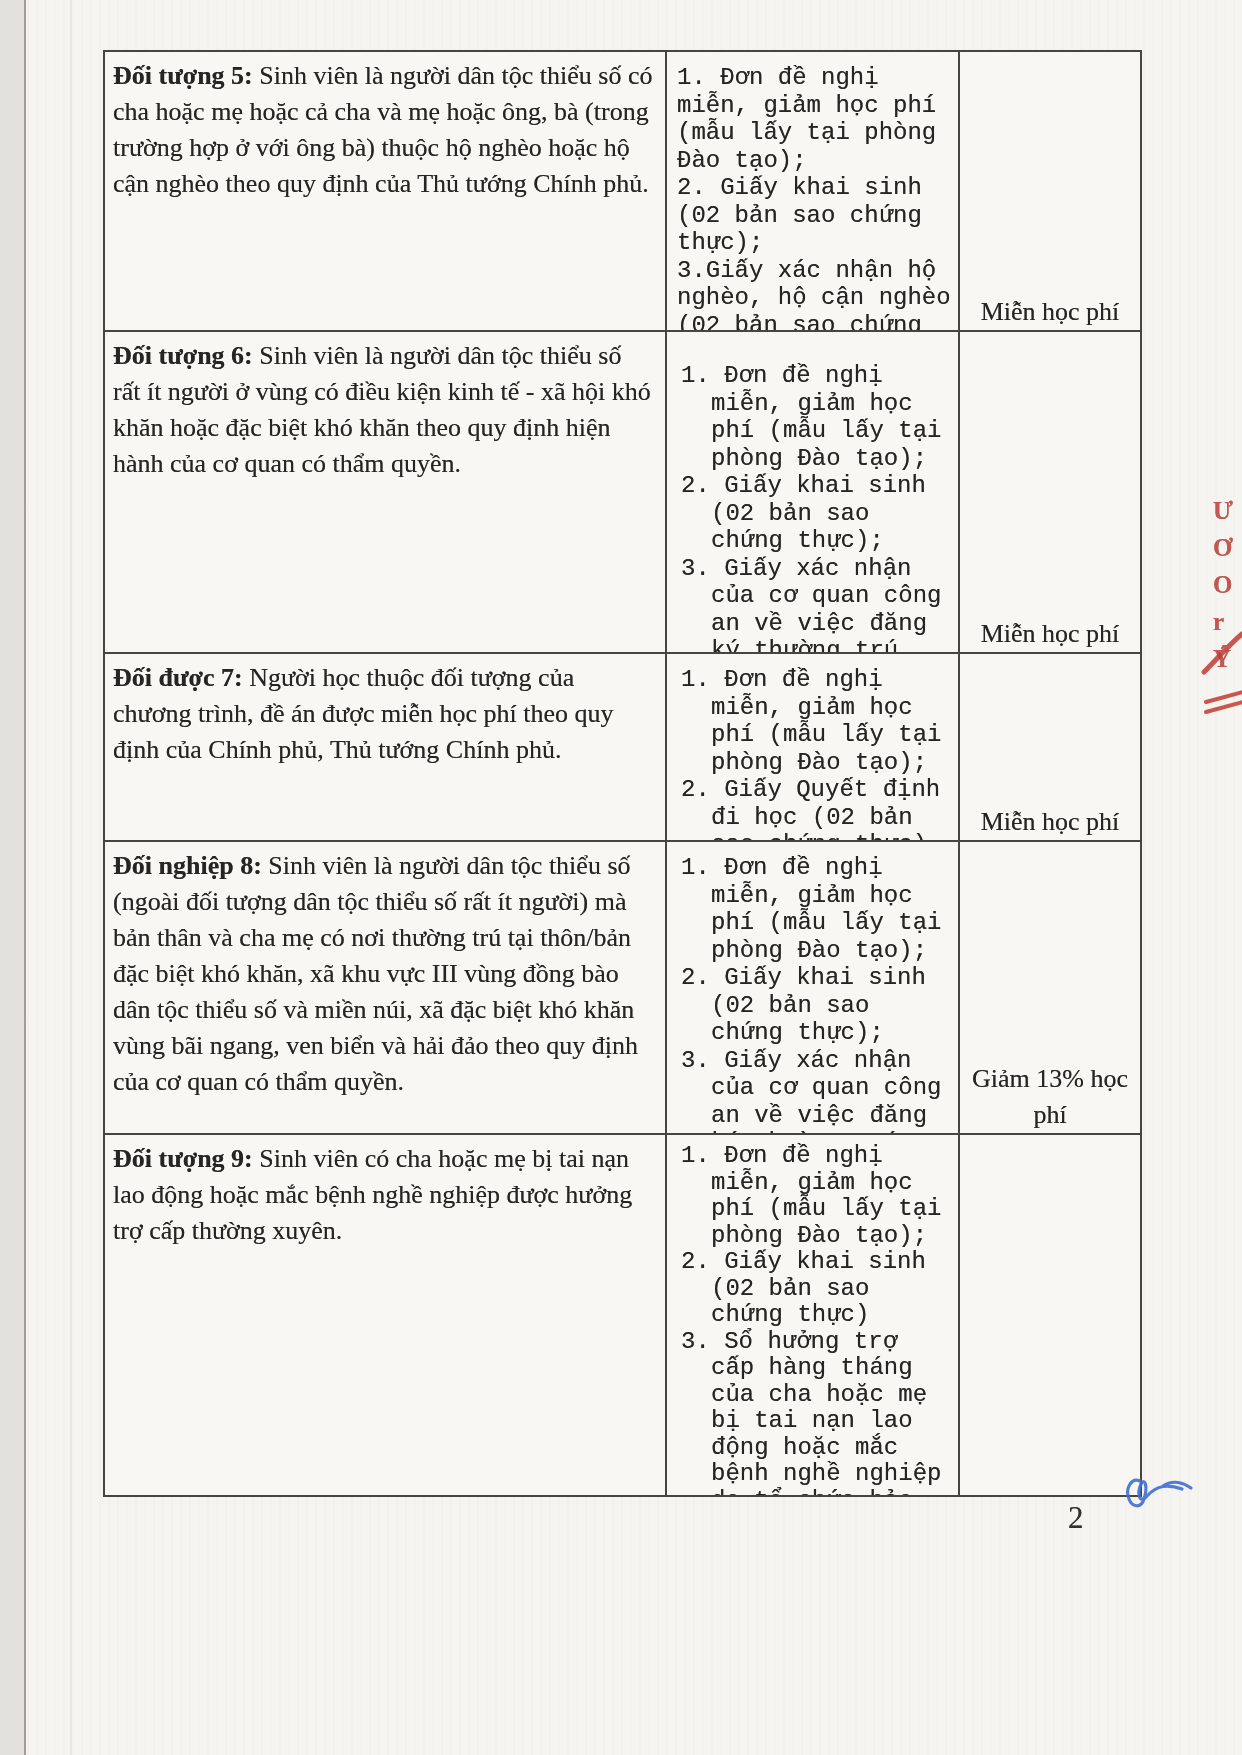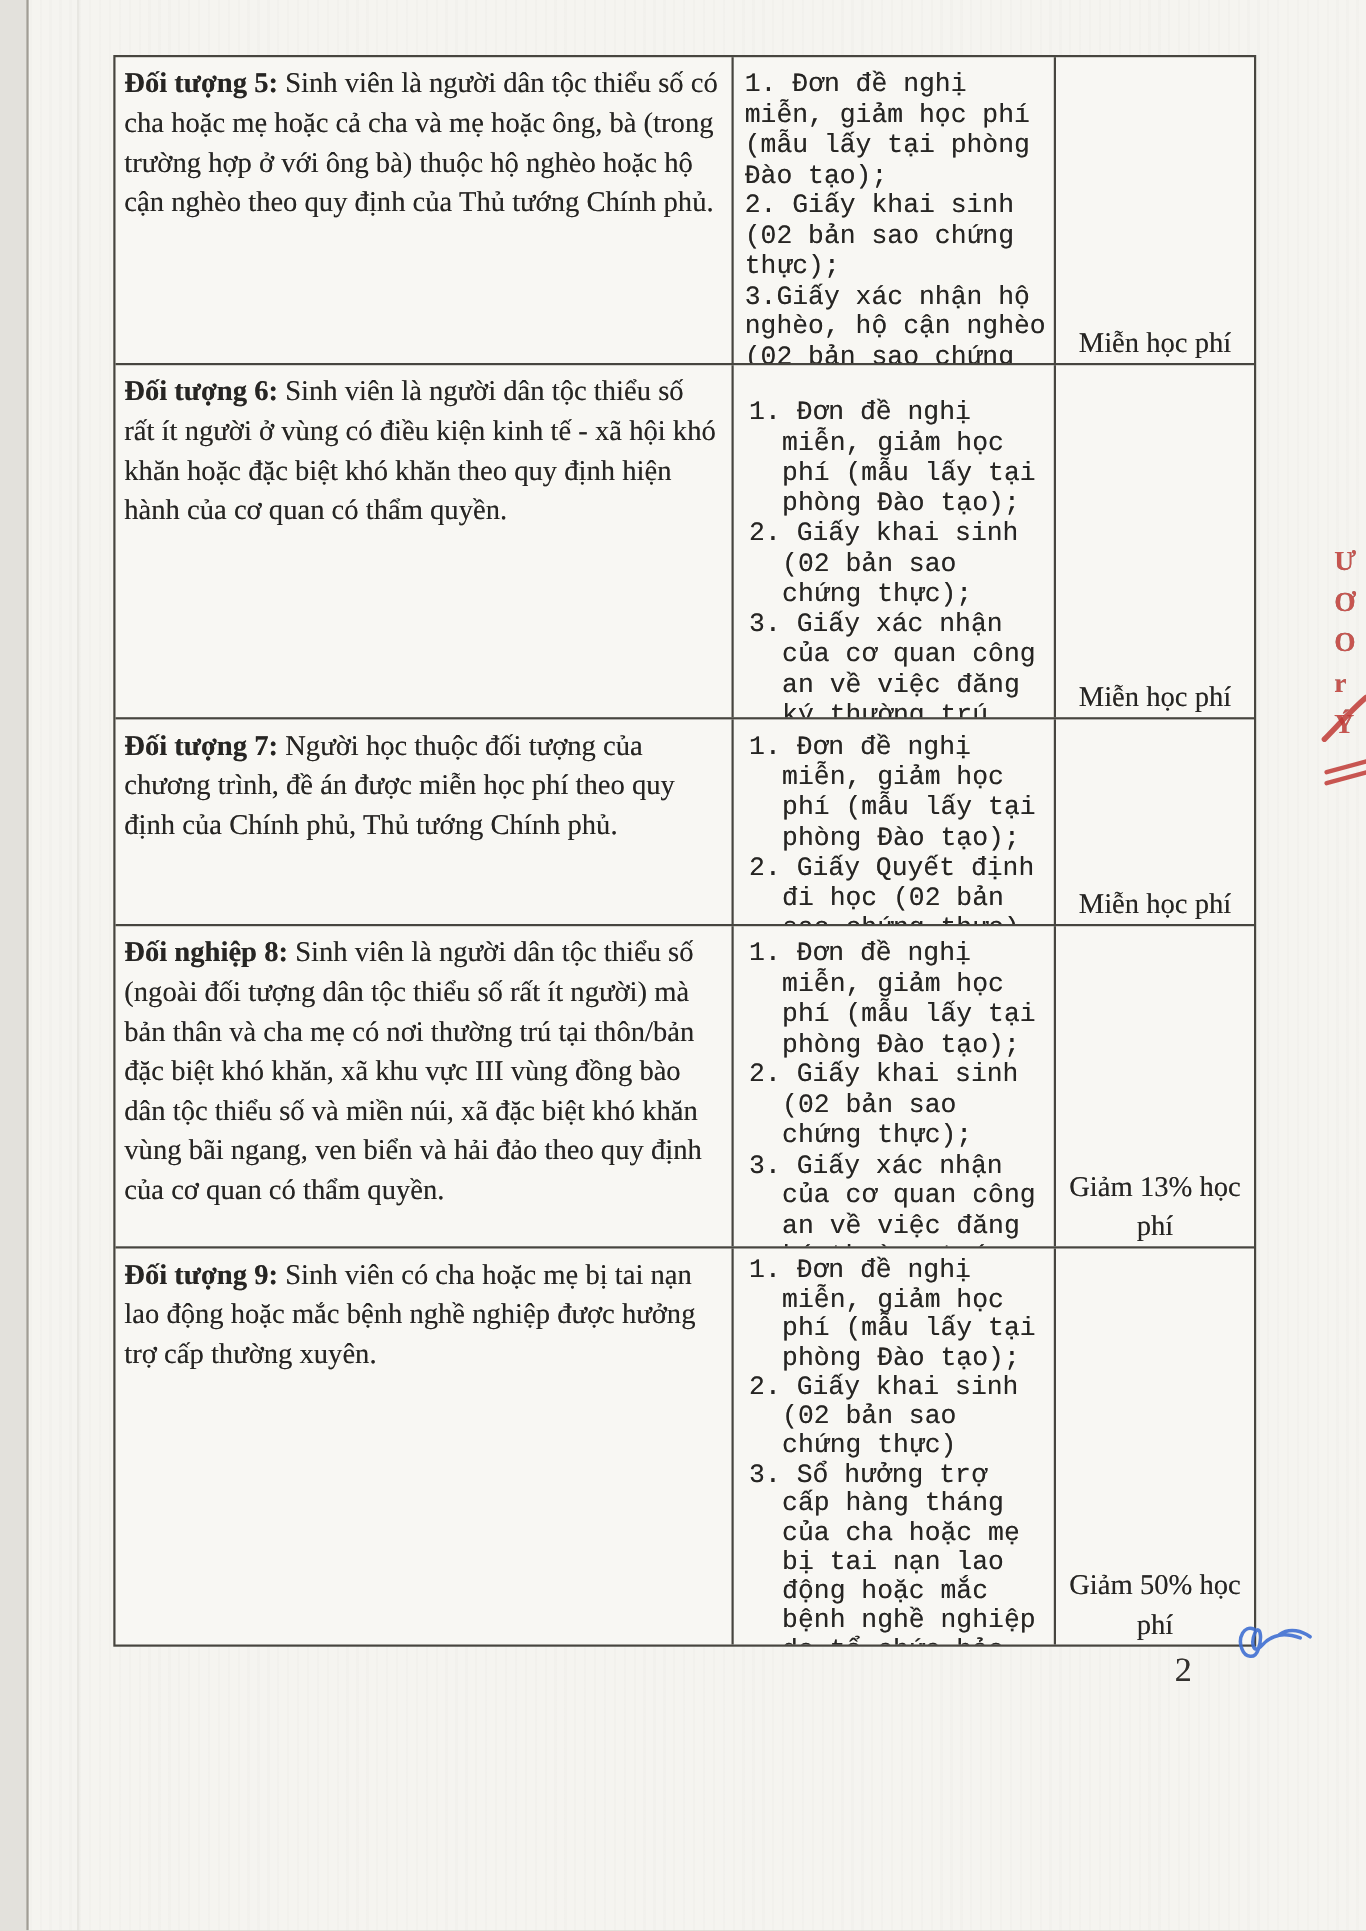--- a/index.html
+++ b/index.html
@@ -75,21 +75,21 @@
         <div class="doc hang">2. Giấy khai sinh (02 bản sao chứng thực);</div>
         <div class="doc hang">3. Giấy xác nhận của cơ quan công an về việc đăng ký thường trú (02 bản sao chứng thực).</div>
       </div>
       <div class="cell c3">
         <span>Miễn học phí</span>
       </div>
     </div>
 
     <div class="trow r3">
       <div class="cell c1">
-        <div><b class="lbl">Đối tượng 7:</b><span> Người học thuộc đối tượng của chương trình, đề án được miễn học phí theo quy định của Chính phủ, Thủ tướng Chính phủ.</span></div>
+        <div><b class="lbl">Đối được 7:</b><span> Người học thuộc đối tượng của chương trình, đề án được miễn học phí theo quy định của Chính phủ, Thủ tướng Chính phủ.</span></div>
       </div>
       <div class="cell c2">
         <div class="doc hang">1. Đơn đề nghị miễn, giảm học phí (mẫu lấy tại phòng Đào tạo);</div>
         <div class="doc hang">2. Giấy Quyết định đi học (02 bản sao chứng thực).</div>
       </div>
       <div class="cell c3">
         <span>Miễn học phí</span>
       </div>
     </div>
 
@@ -109,23 +109,20 @@
 
     <div class="trow r5">
       <div class="cell c1">
         <div><b class="lbl">Đối tượng 9:</b><span> Sinh viên có cha hoặc mẹ bị tai nạn lao động hoặc mắc bệnh nghề nghiệp được hưởng trợ cấp thường xuyên.</span></div>
       </div>
       <div class="cell c2">
         <div class="doc hang">1. Đơn đề nghị miễn, giảm học phí (mẫu lấy tại phòng Đào tạo);</div>
         <div class="doc hang">2. Giấy khai sinh (02 bản sao chứng thực)</div>
         <div class="doc hang">3. Sổ hưởng trợ cấp hàng tháng của cha hoặc mẹ bị tai nạn lao động hoặc mắc bệnh nghề nghiệp do tổ chức bảo hiểm xã hội cấp (02 bản sao chứng thực).</div>
       </div>
-      <div class="cell c3">
-        <span>Giảm 50% học phí</span>
-      </div>
     </div>
   </div>
 
   <div class="red-marks">
     <span class="glyph">Ư</span>
     <span class="glyph">Ơ</span>
     <span class="glyph">O</span>
     <span class="glyph">r</span>
     <span class="glyph">Ý</span>
   </div>

